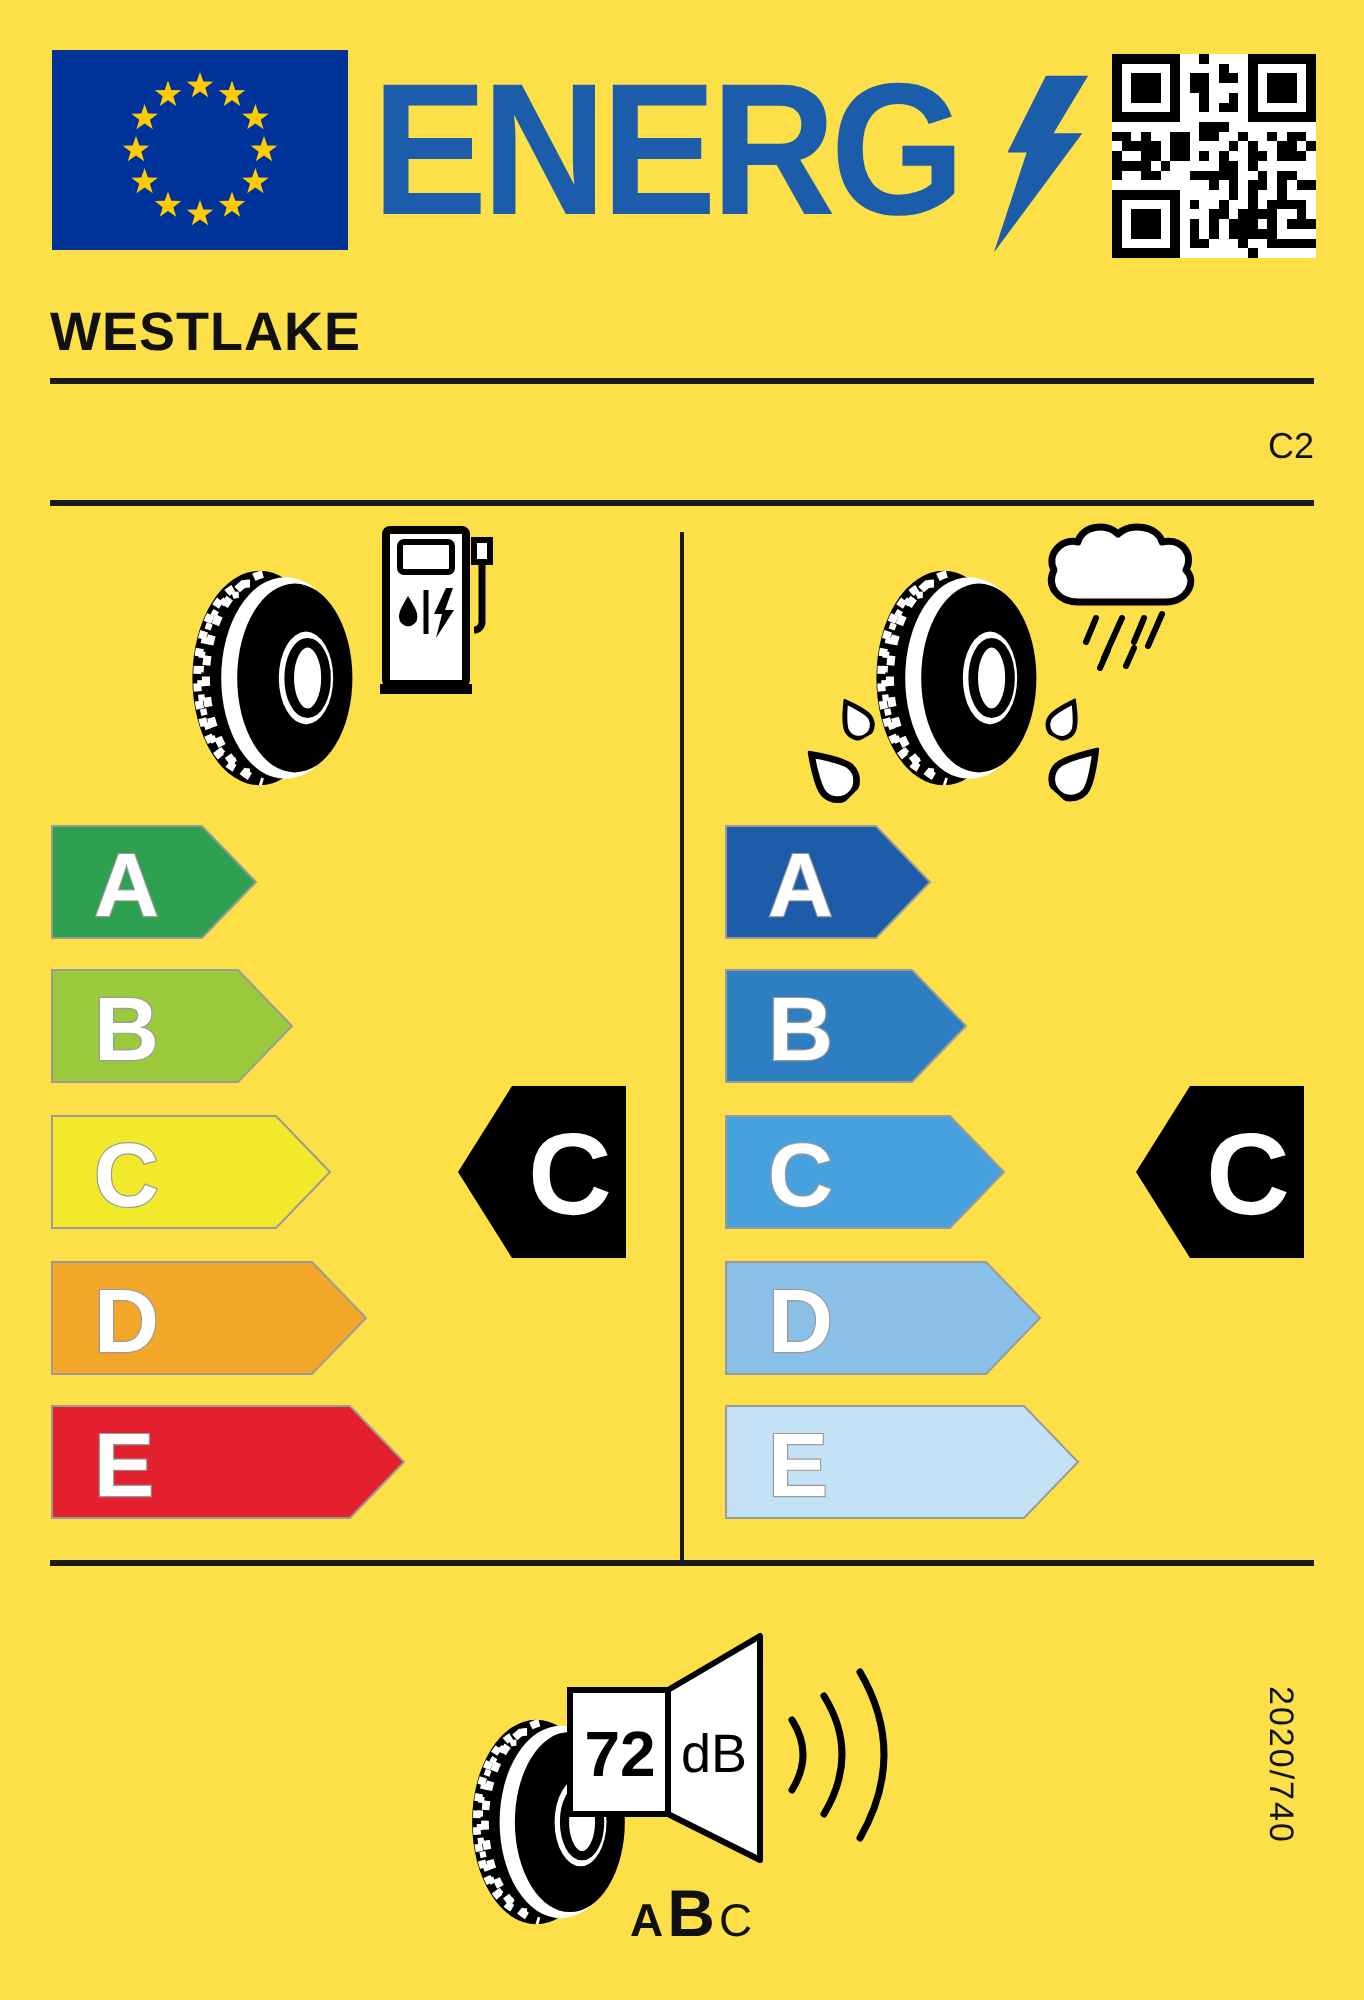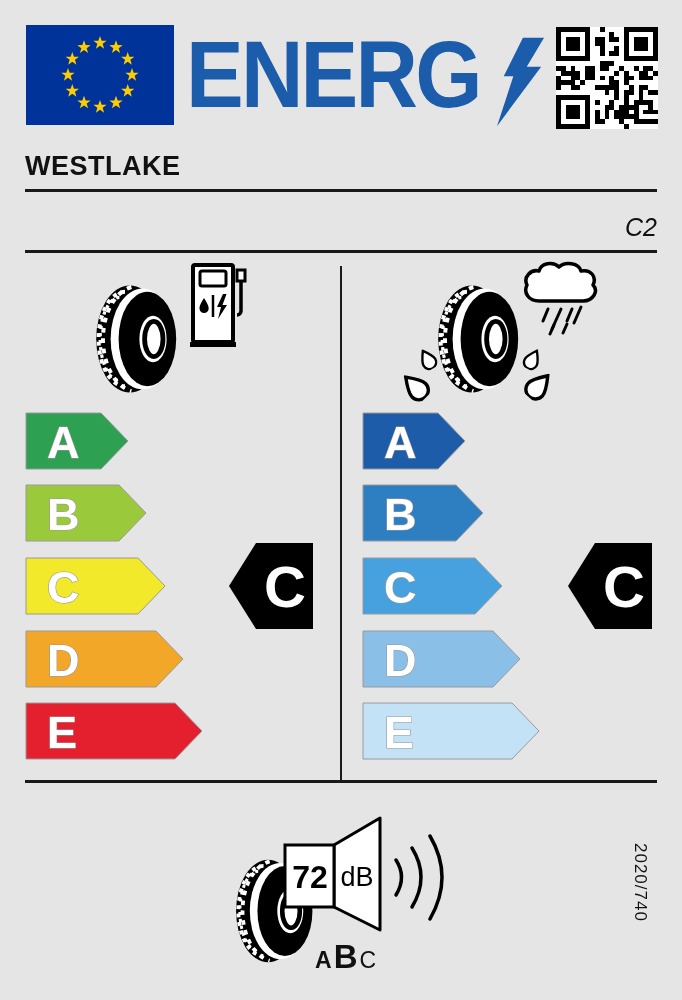--- a/index.html
+++ b/index.html
@@ -1,29 +1,29 @@
 <!DOCTYPE html>
 <html><head>
 <meta charset="utf-8">
 <style>
   html,body{margin:0;padding:0;background:#fff;}
-  #label{position:relative;width:682px;height:1000px;background:#e5e5e5;overflow:hidden;
+  #label{position:relative;width:682px;height:1000px;background:#fde047;overflow:hidden;
          font-family:"Liberation Sans",sans-serif;color:#111;}
   .abs{position:absolute;}
   
   #energy-text{left:186px;top:28px;font-size:94px;line-height:1;font-weight:bold;
                color:#1b5cab;letter-spacing:-3px;transform:scaleX(0.92);transform-origin:left top;}
   
   #brand-name{left:25px;top:151px;font-size:27px;font-weight:bold;letter-spacing:.5px;}
   .rule{left:25px;width:632px;height:2.5px;background:#1a1a1a;}
   #rule-1{top:189px;}
   #rule-2{top:250px;}
   #rule-3{top:780px;}
   #tyre-size{left:25px;top:206px;font-size:31px;}
-  #tyre-class{right:25px;top:213px;font-size:25px;font-style:italic;}
+  #tyre-class{right:25px;top:213px;font-size:18px;}
   
   #divider{left:340px;top:266px;width:2px;height:514px;background:#1a1a1a;}
   
   .arrow{position:absolute;}
   .arrow text{font-family:"Liberation Sans",sans-serif;font-weight:bold;font-size:45px;
               fill:#fff;stroke:#9a9a9a;stroke-width:1.2px;paint-order:stroke;}
   .badge text{font-family:"Liberation Sans",sans-serif;font-weight:bold;font-size:58px;fill:#fff;}
   
   #noise-abc{left:315px;top:938px;display:flex;align-items:baseline;gap:2px;}
   #noise-a{font-size:23px;font-weight:600;}

